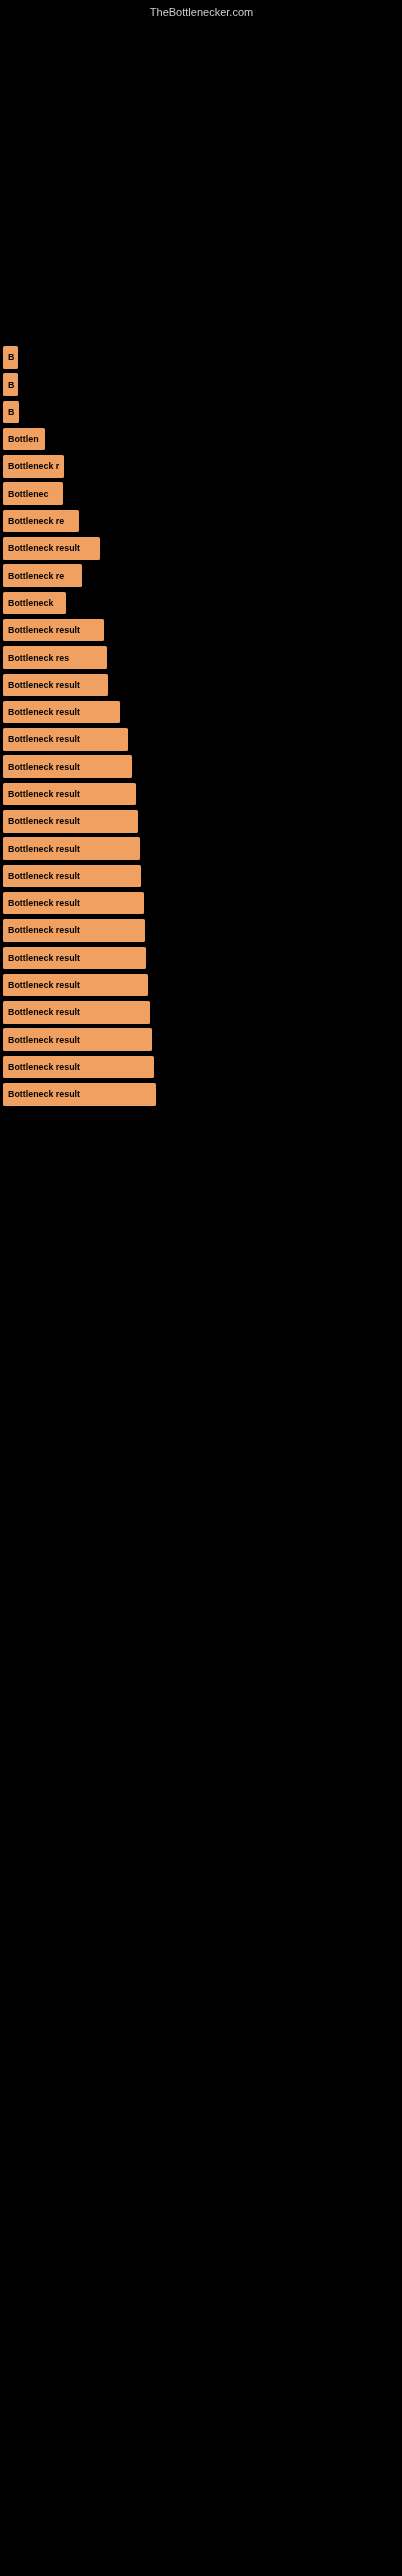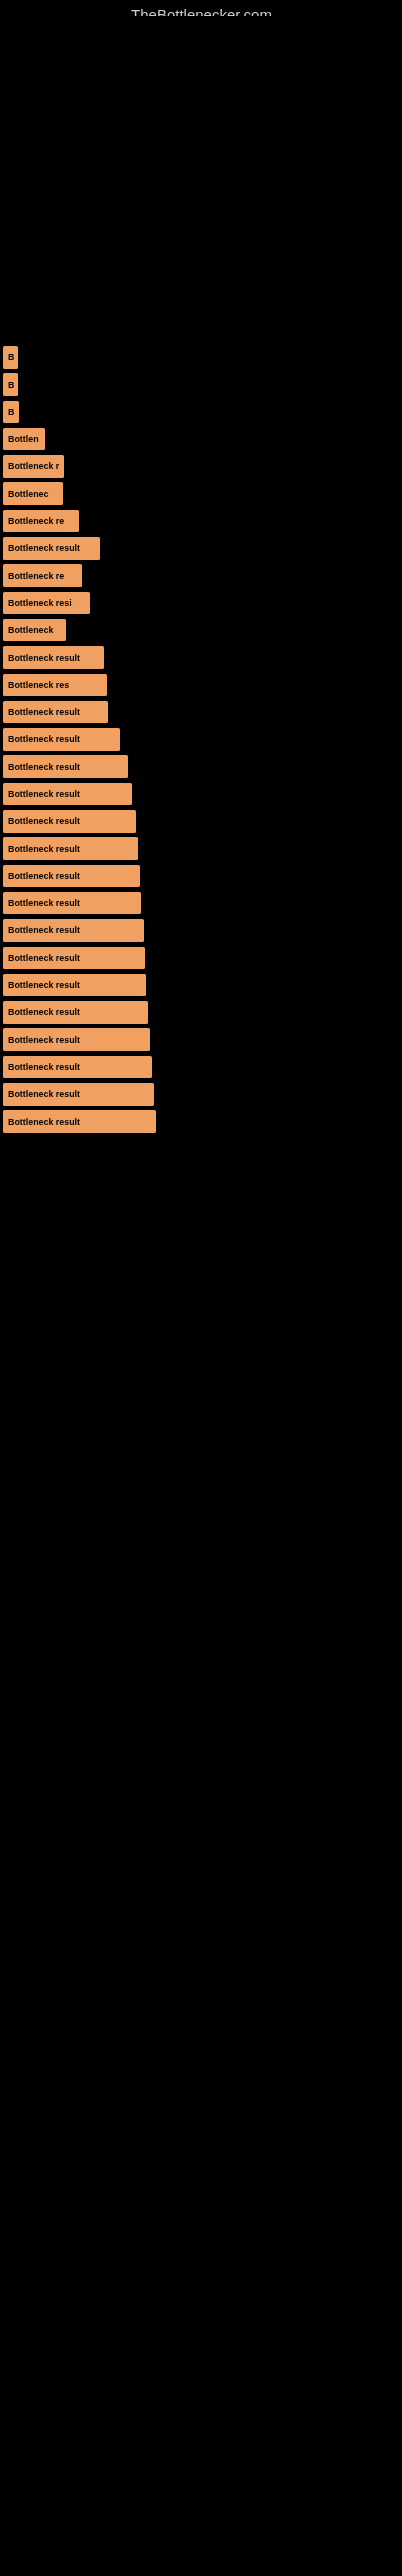--- a/index.html
+++ b/index.html
@@ -9,21 +9,21 @@
     }
     body {
       background-color: #000000;
       width: 403px;
       min-height: 2576px;
       font-family: Arial, sans-serif;
       position: relative;
     }
     .site-title {
       color: #cccccc;
-      font-size: 15px;
+      font-size: 11px;
       text-align: center;
       padding: 6.4px 0;
       position: absolute;
       top: 0;
       left: 0;
       right: 0;
     }
     .chart-area {
       position: absolute;
       top: 16px;
@@ -109,25 +109,20 @@
       <div class="result-bar" style="width: 97px;">
         <span>Bottleneck result</span>
       </div>
     </div>
     <div class="result-item">
       <div class="result-bar" style="width: 79px;">
         <span>Bottleneck re</span>
       </div>
     </div>
     <div class="result-item">
-      <div class="result-bar" style="width: 87px;">
-        <span>Bottleneck resi</span>
-      </div>
-    </div>
-    <div class="result-item">
       <div class="result-bar" style="width: 63px;">
         <span>Bottleneck</span>
       </div>
     </div>
     <div class="result-item">
       <div class="result-bar" style="width: 101px;">
         <span>Bottleneck result</span>
       </div>
     </div>
     <div class="result-item">

